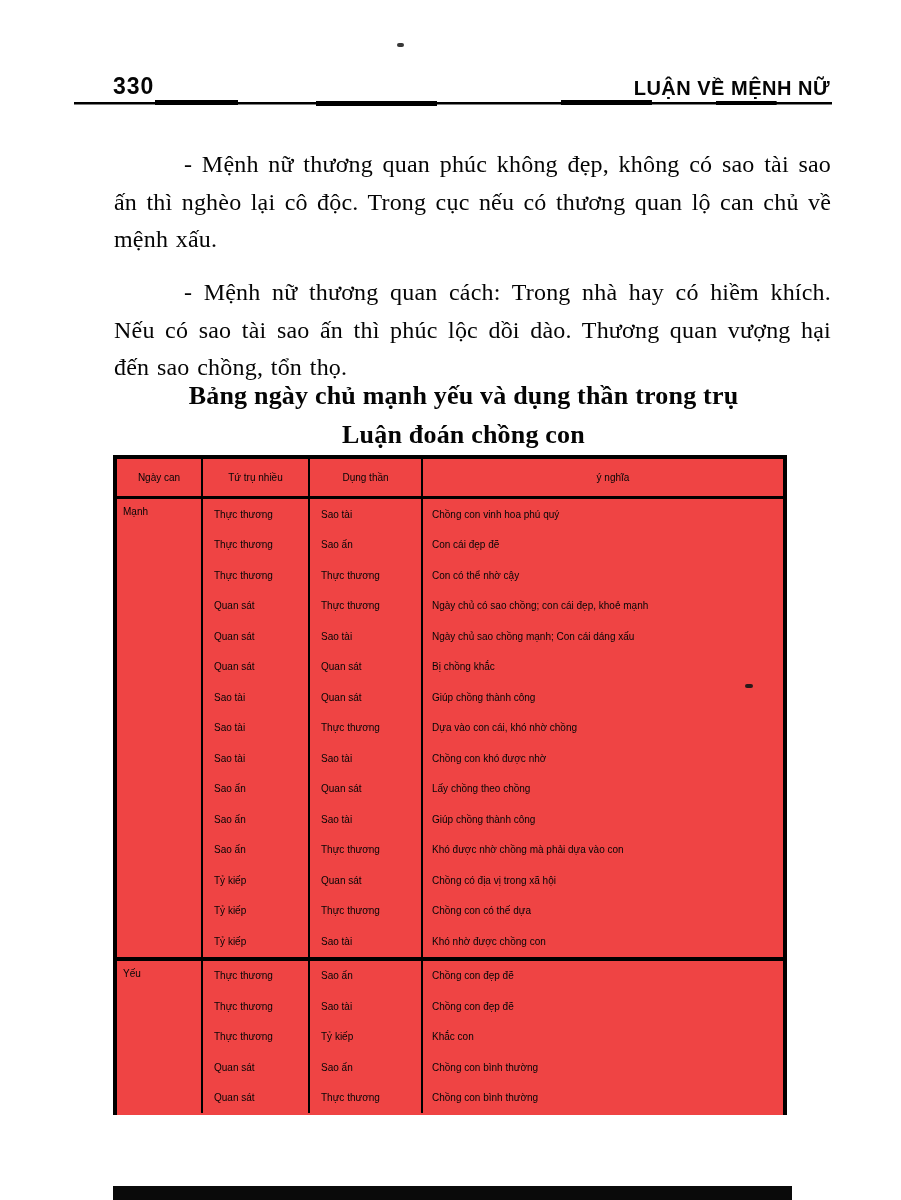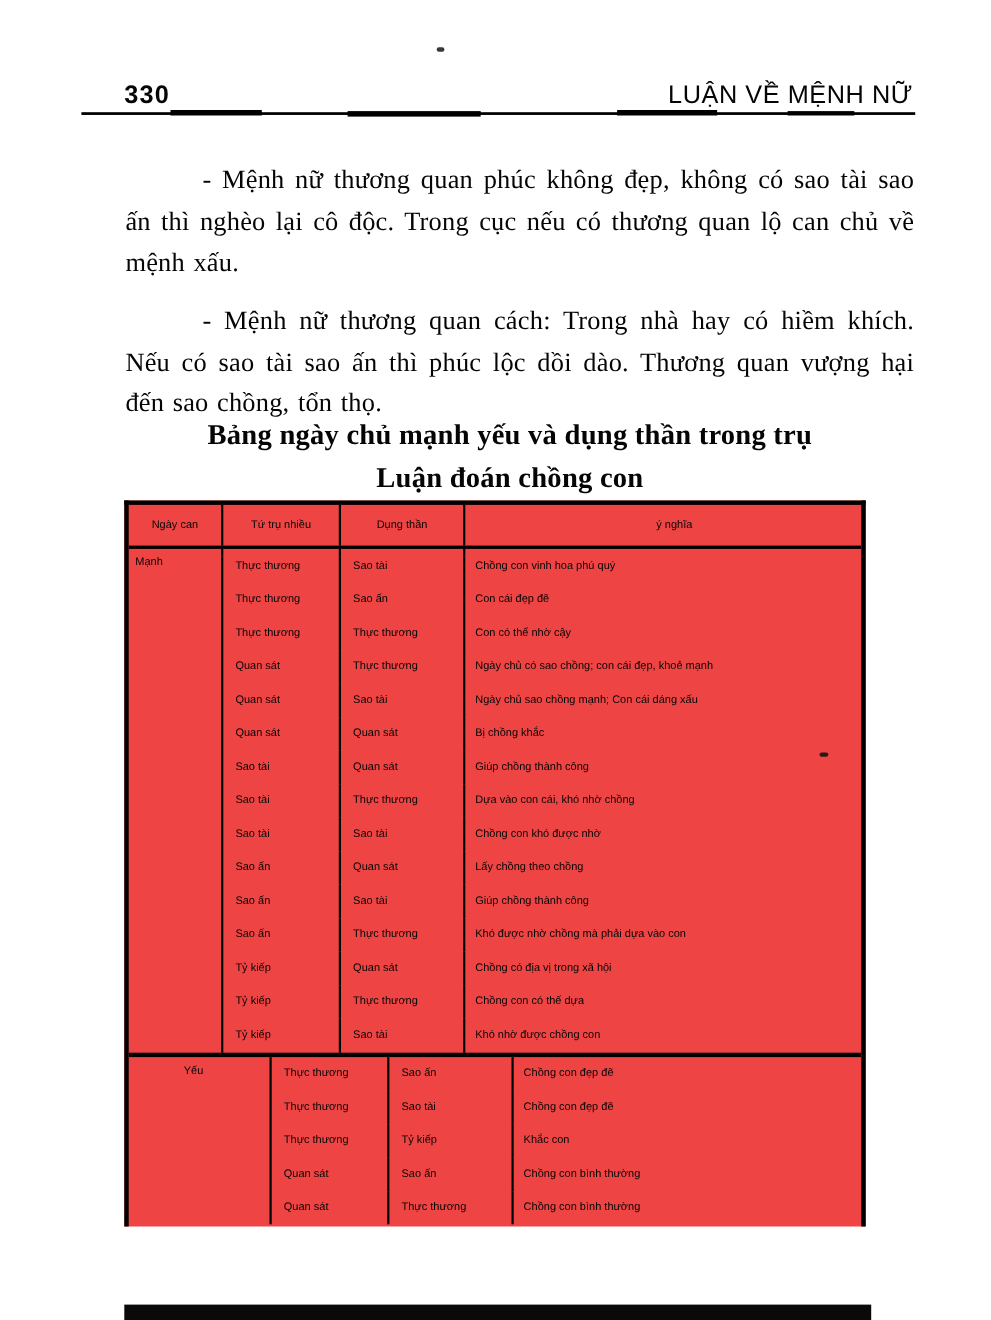--- a/index.html
+++ b/index.html
@@ -13,21 +13,21 @@
   }
   .page{position:absolute;inset:0;border-radius:15px;}
 
   
   .running-header{
     position:absolute;left:113px;top:72px;width:717px;height:28px;
     display:flex;justify-content:space-between;align-items:flex-end;
     font-family:"Liberation Sans", sans-serif;
   }
   .page-number{font-size:23px;font-weight:700;letter-spacing:1px;}
-  .running-title{font-size:23px;font-weight:400;letter-spacing:0.5px;}
+  .running-title{font-size:20px;font-weight:700;letter-spacing:0.5px;}
 
   
   .header-rule{
     position:absolute;left:74px;top:100px;width:758px;height:7px;
     background:
       linear-gradient(#000,#000) 0 2px / 100% 2.5px no-repeat,
       linear-gradient(#000,#000) 12% 0 / 11% 5px no-repeat,
       linear-gradient(#000,#000) 38% 1px / 16% 5px no-repeat,
       linear-gradient(#000,#000) 73% 0 / 12% 5px no-repeat,
       linear-gradient(#000,#000) 92% 1px / 8% 4px no-repeat;
@@ -62,21 +62,21 @@
     height:37px;border-bottom:3px solid #000;
   }
   .th{
     border-right:2px solid #000;
     display:flex;align-items:center;justify-content:center;
     box-sizing:border-box;
   }
   .th:last-child{border-right:none;padding-left:20px;}
 
   .tsection{display:flex;}
-  .tsection.second{border-top:4px solid #000;padding-left:44px;}
+  .tsection.second{border-top:4px solid #000;}
   .sec-label{
     width:86px;box-sizing:border-box;flex:0 0 86px;
     border-right:2px solid #000;
     padding:7px 2px 0 6px;
   }
   .sec-rows{flex:1;min-width:0;}
   .trow{
     display:grid;grid-template-columns:107px 113px 1fr;
     height:30.5px;
   }

